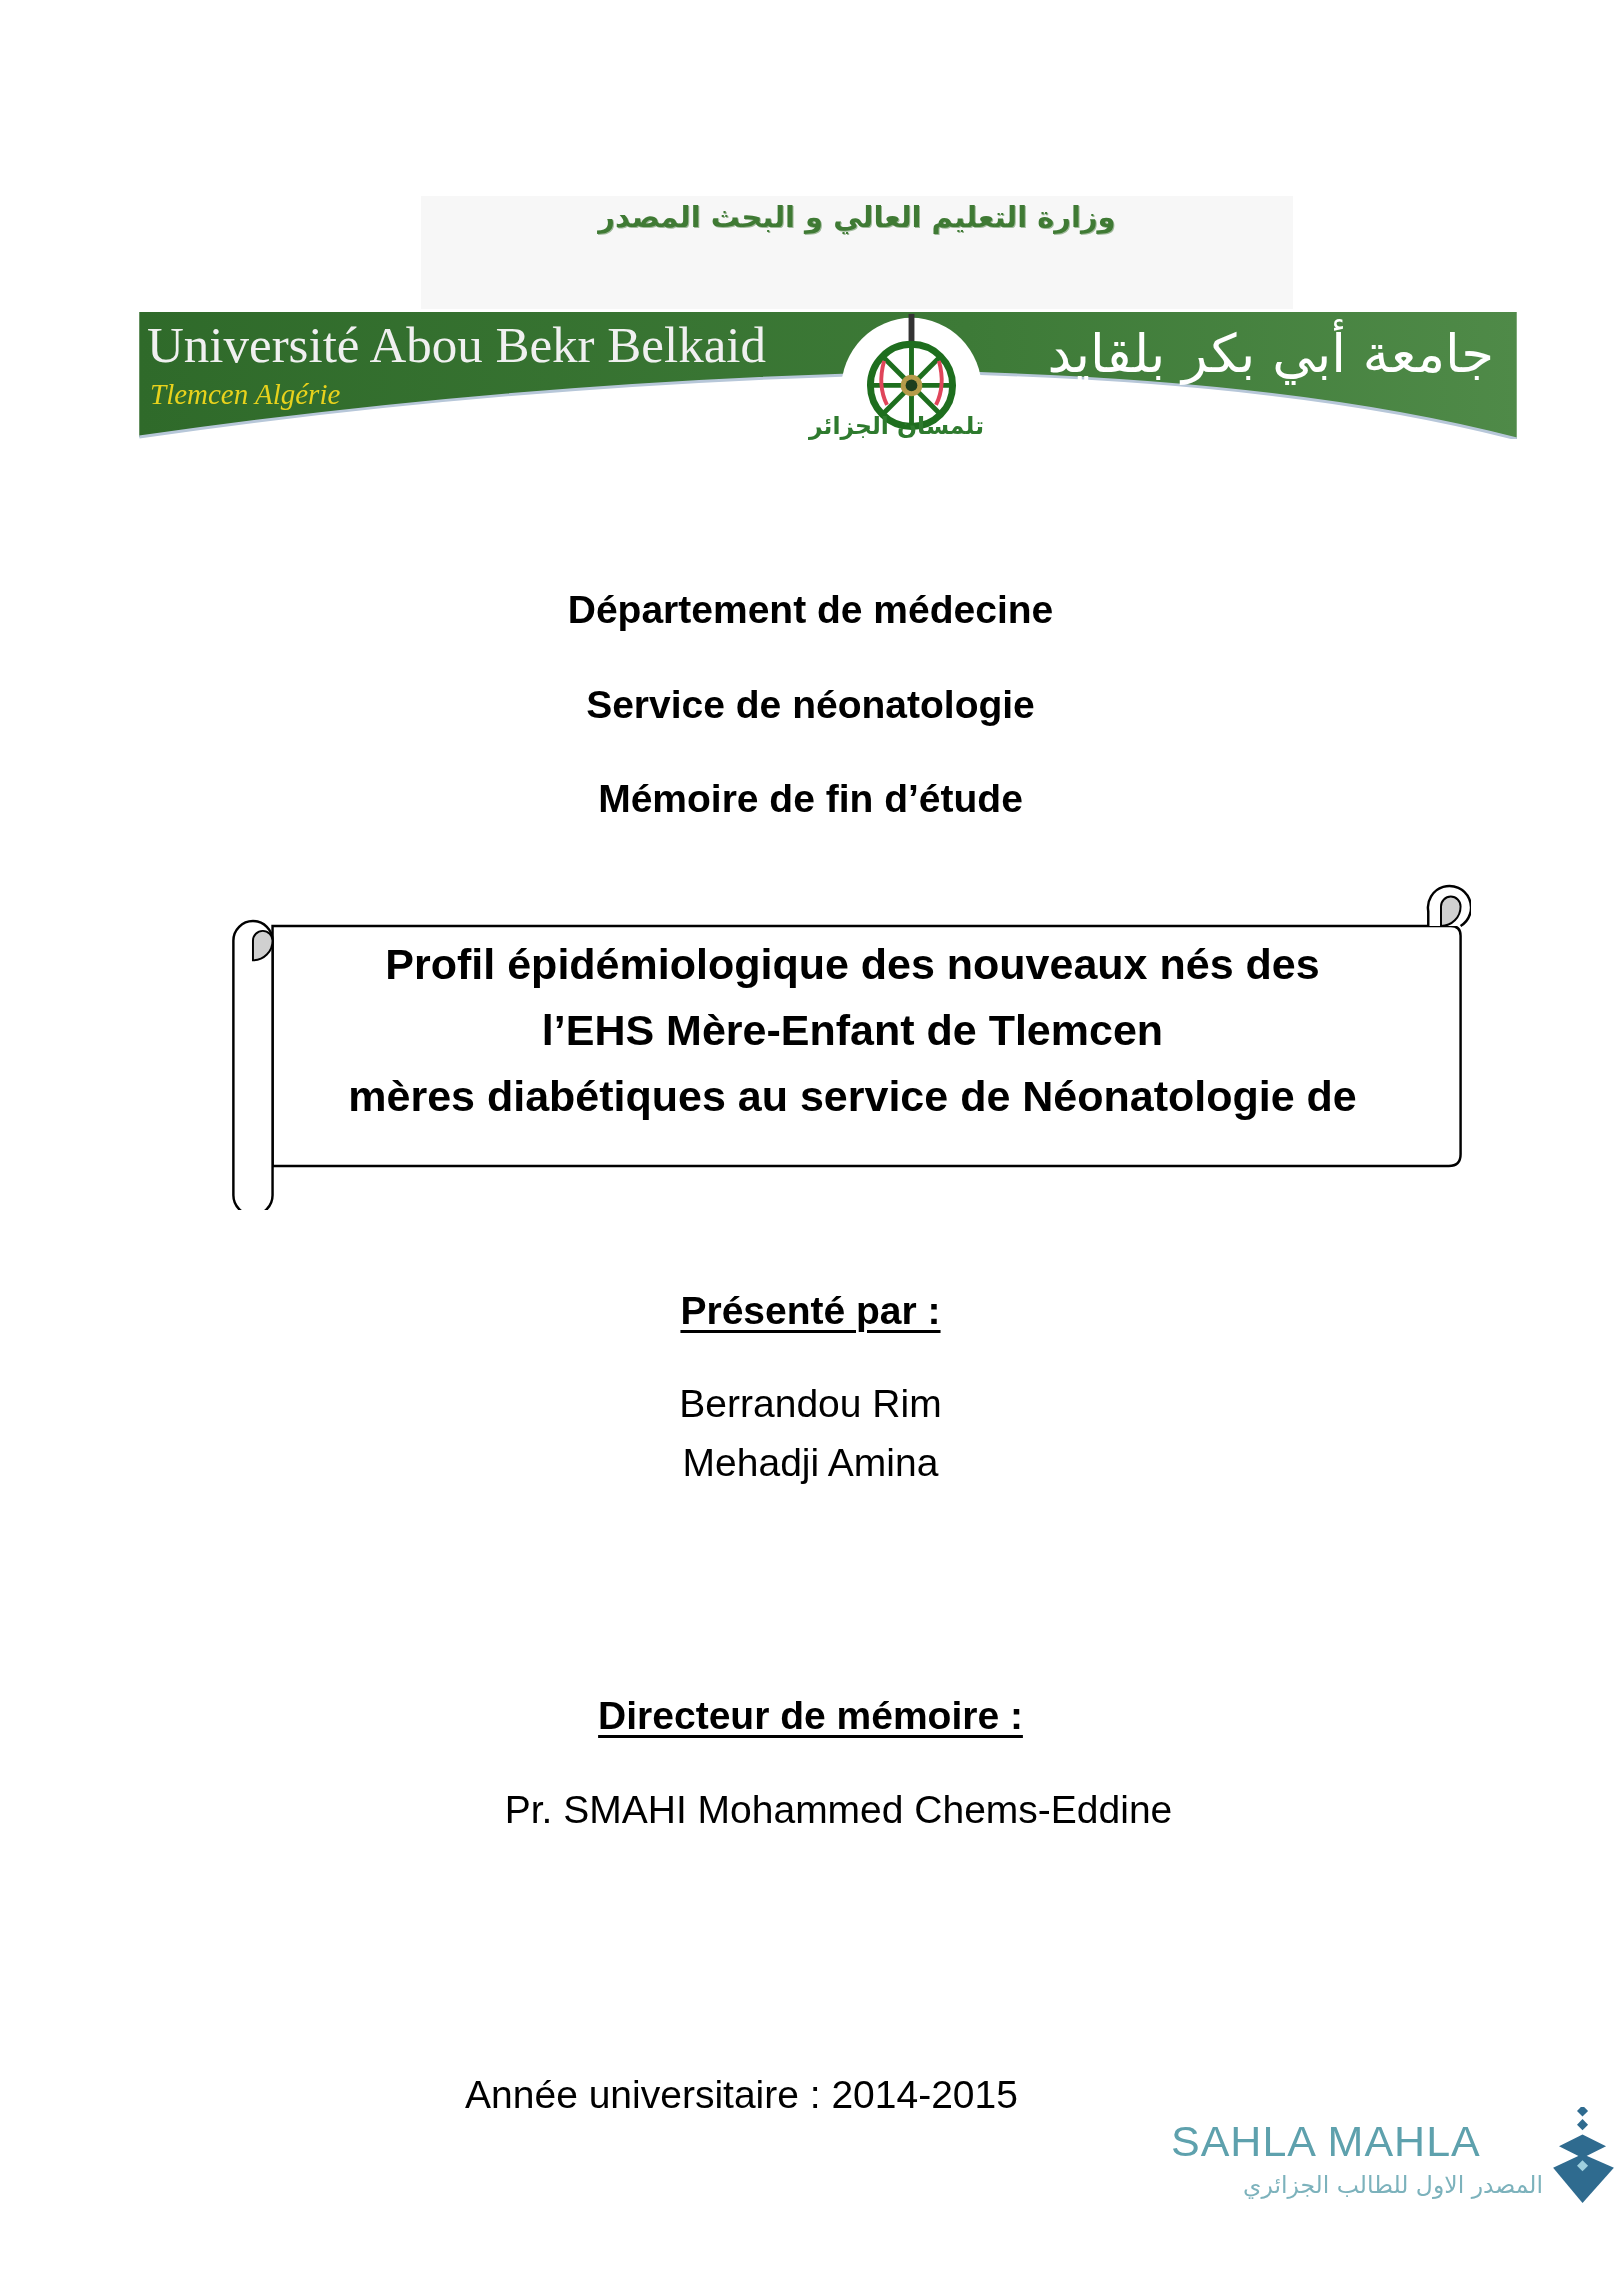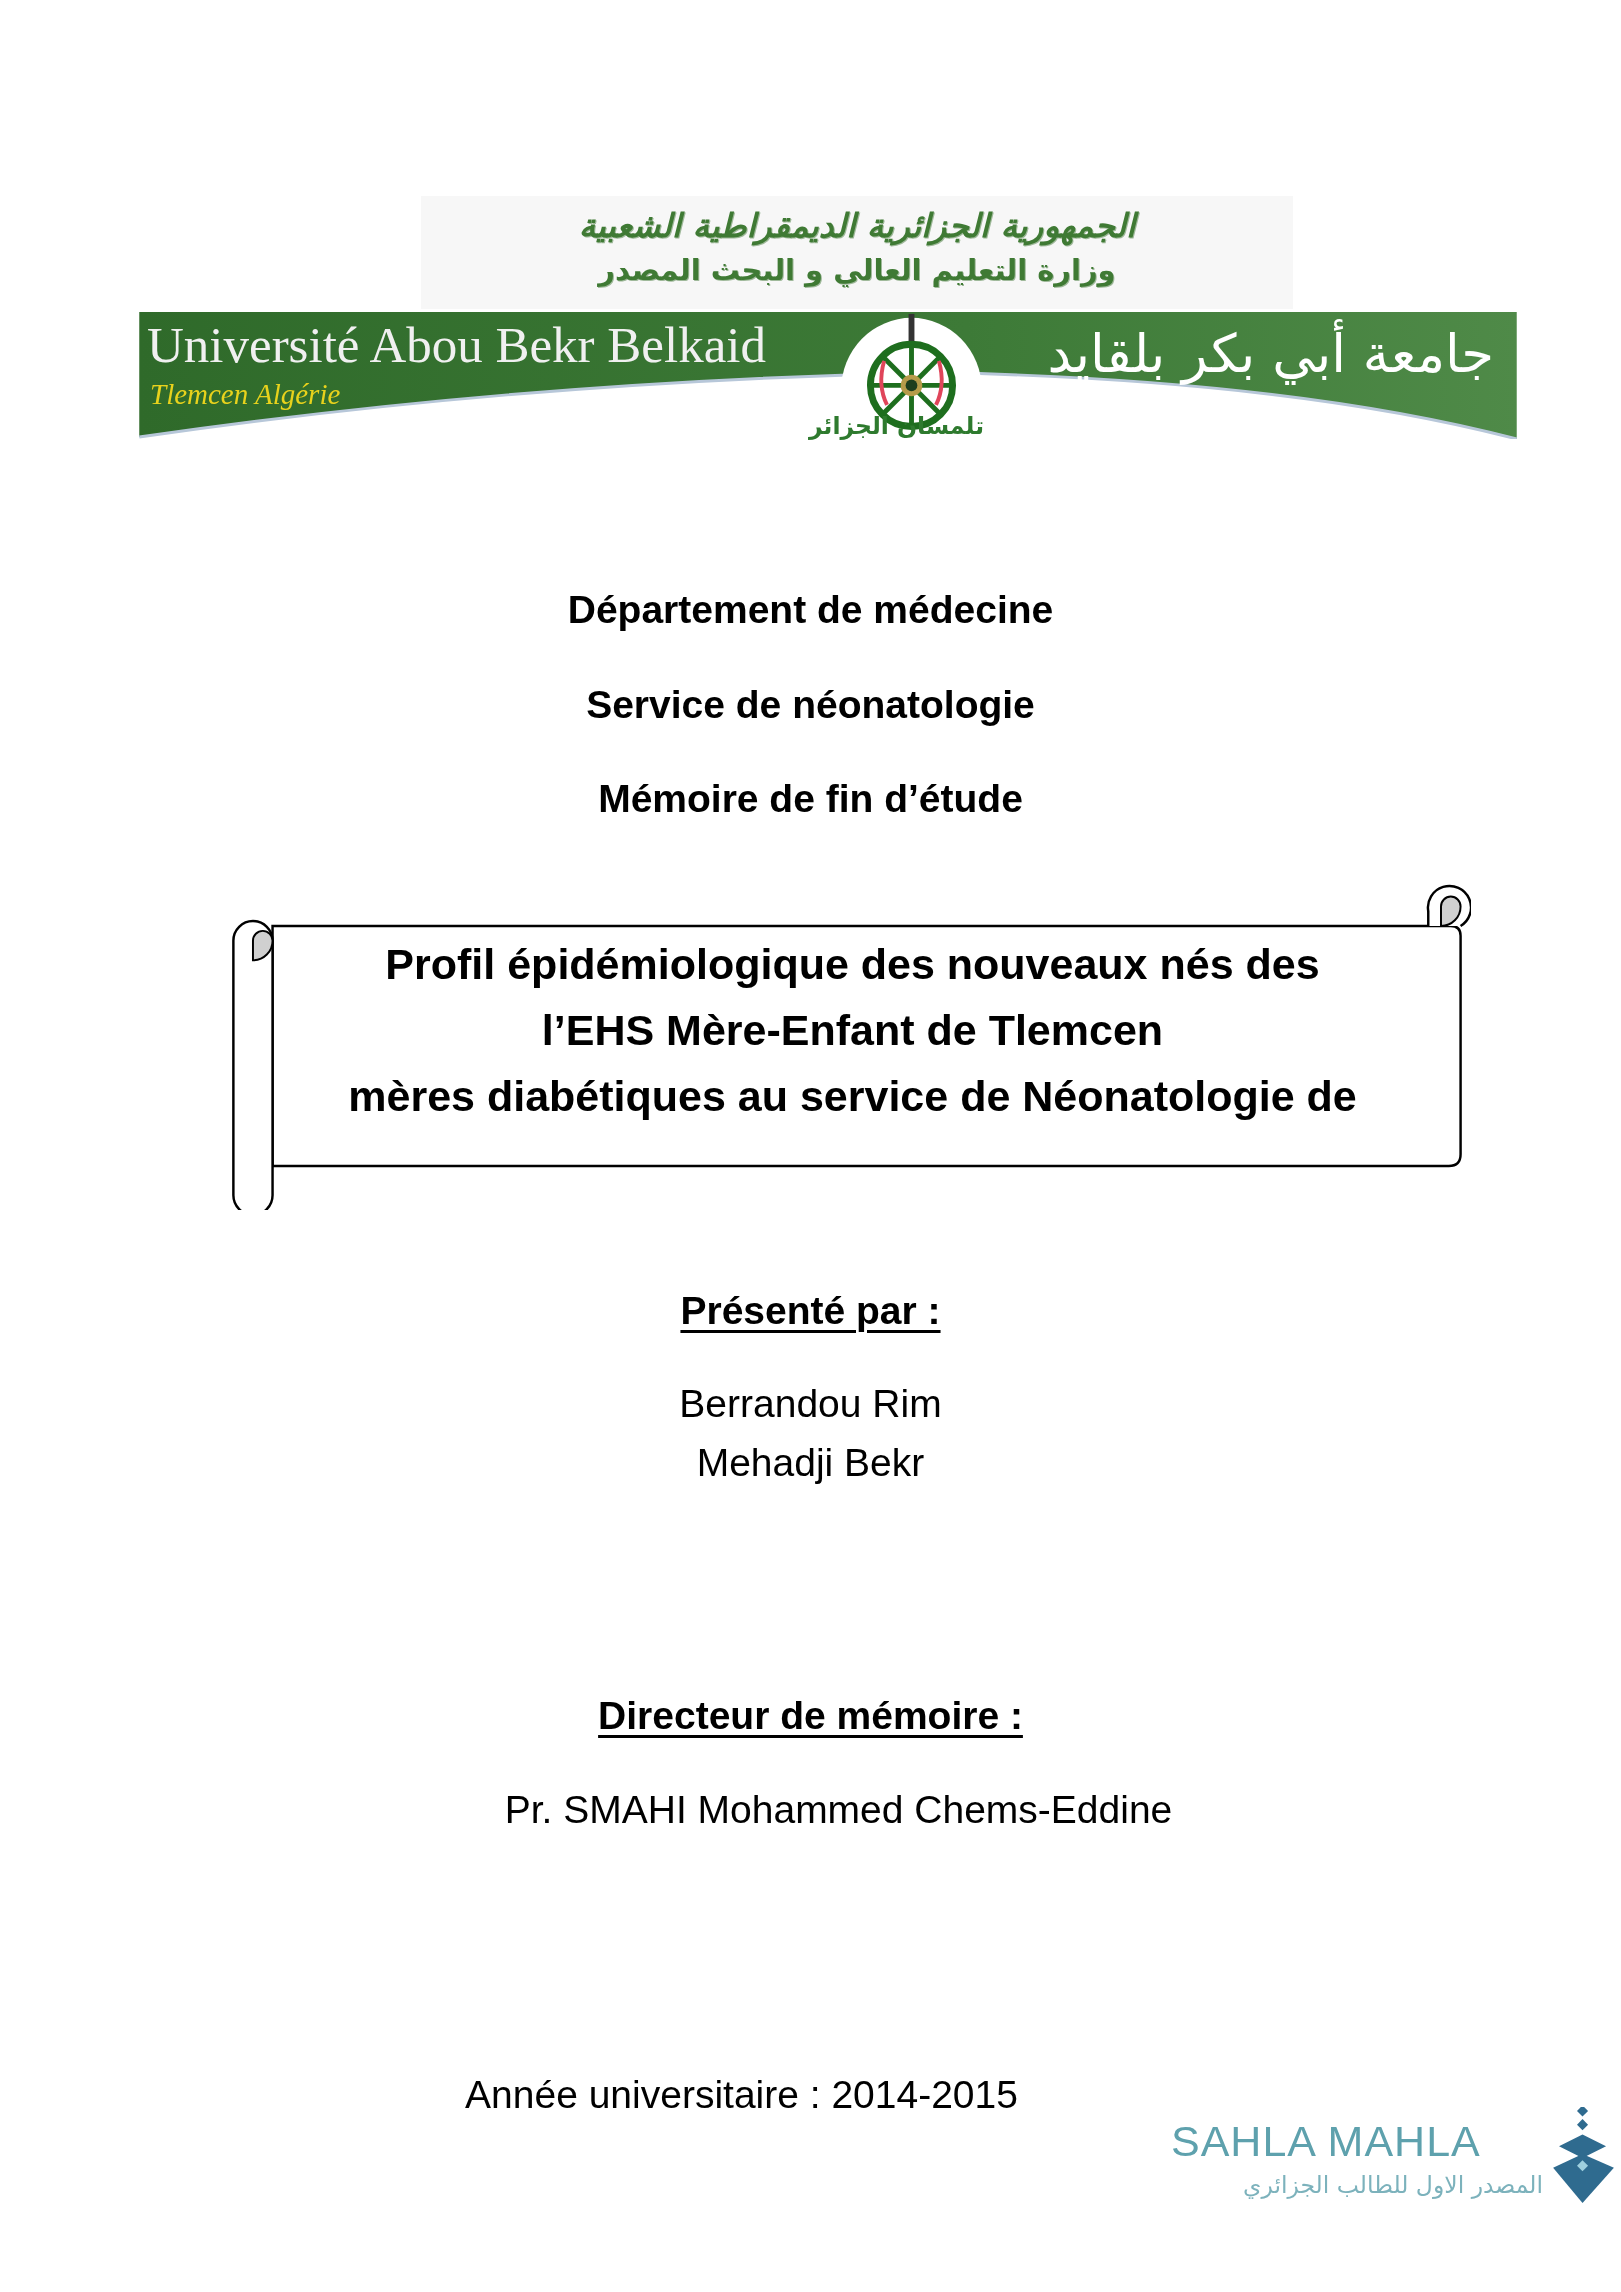--- a/index.html
+++ b/index.html
@@ -51,21 +51,20 @@
   .wm-text { position:absolute; left:1171px; top:2117px; font-family:"Liberation Sans", sans-serif;
              font-size:43px; color:#5ea1ad; letter-spacing:1px; }
   .wm-sub { position:absolute; left:1171px; top:2171px; font-family:"DejaVu Sans", sans-serif;
             font-size:23.5px; color:#7cb2bc; direction:rtl; width:372px; text-align:right; }
   .wm-icon { position:absolute; left:1549px; top:2107px; }
 </style>
 </head>
 <body>
 
 <div class="arabic-header">
-  <div class="l1">الجمهورية الجزائرية الديمقراطية الشعبية</div>
   <div class="l2">وزارة التعليم العالي و البحث المصدر</div>
 </div>
 
 <div class="banner">
   <svg width="1382" height="127" viewBox="0 0 1410 130">
     <defs>
       <linearGradient id="g" x1="0" y1="0" x2="1" y2="0">
         <stop offset="0" stop-color="#2f6a2a"></stop>
         <stop offset="0.6" stop-color="#3d7a37"></stop>
         <stop offset="1" stop-color="#4f8a48"></stop>
@@ -117,21 +116,21 @@
   </svg>
 </div>
 <div class="title">
   <div>Profil épidémiologique des nouveaux nés des</div>
   <div>l’EHS Mère-Enfant de Tlemcen</div>
   <div>mères diabétiques au service de Néonatologie de</div>
 </div>
 
 <div class="center presented-label"><span>Présenté par :</span></div>
 <div class="center author1">Berrandou Rim</div>
-<div class="center author2">Mehadji Bekr</div>
+<div class="center author2">Mehadji Amina</div>
 
 <div class="center director-label"><span>Directeur de mémoire :</span></div>
 <div class="center director">Pr. SMAHI Mohammed Chems-Eddine</div>
 
 <div class="center year">Année universitaire : 2014-2015</div>
 
 <div class="wm-text">SAHLA MAHLA</div>
 <div class="wm-sub">المصدر الاول للطالب الجزائري</div>
 <div class="wm-icon">
   <svg width="69" height="98" viewBox="0 0 70 100">

